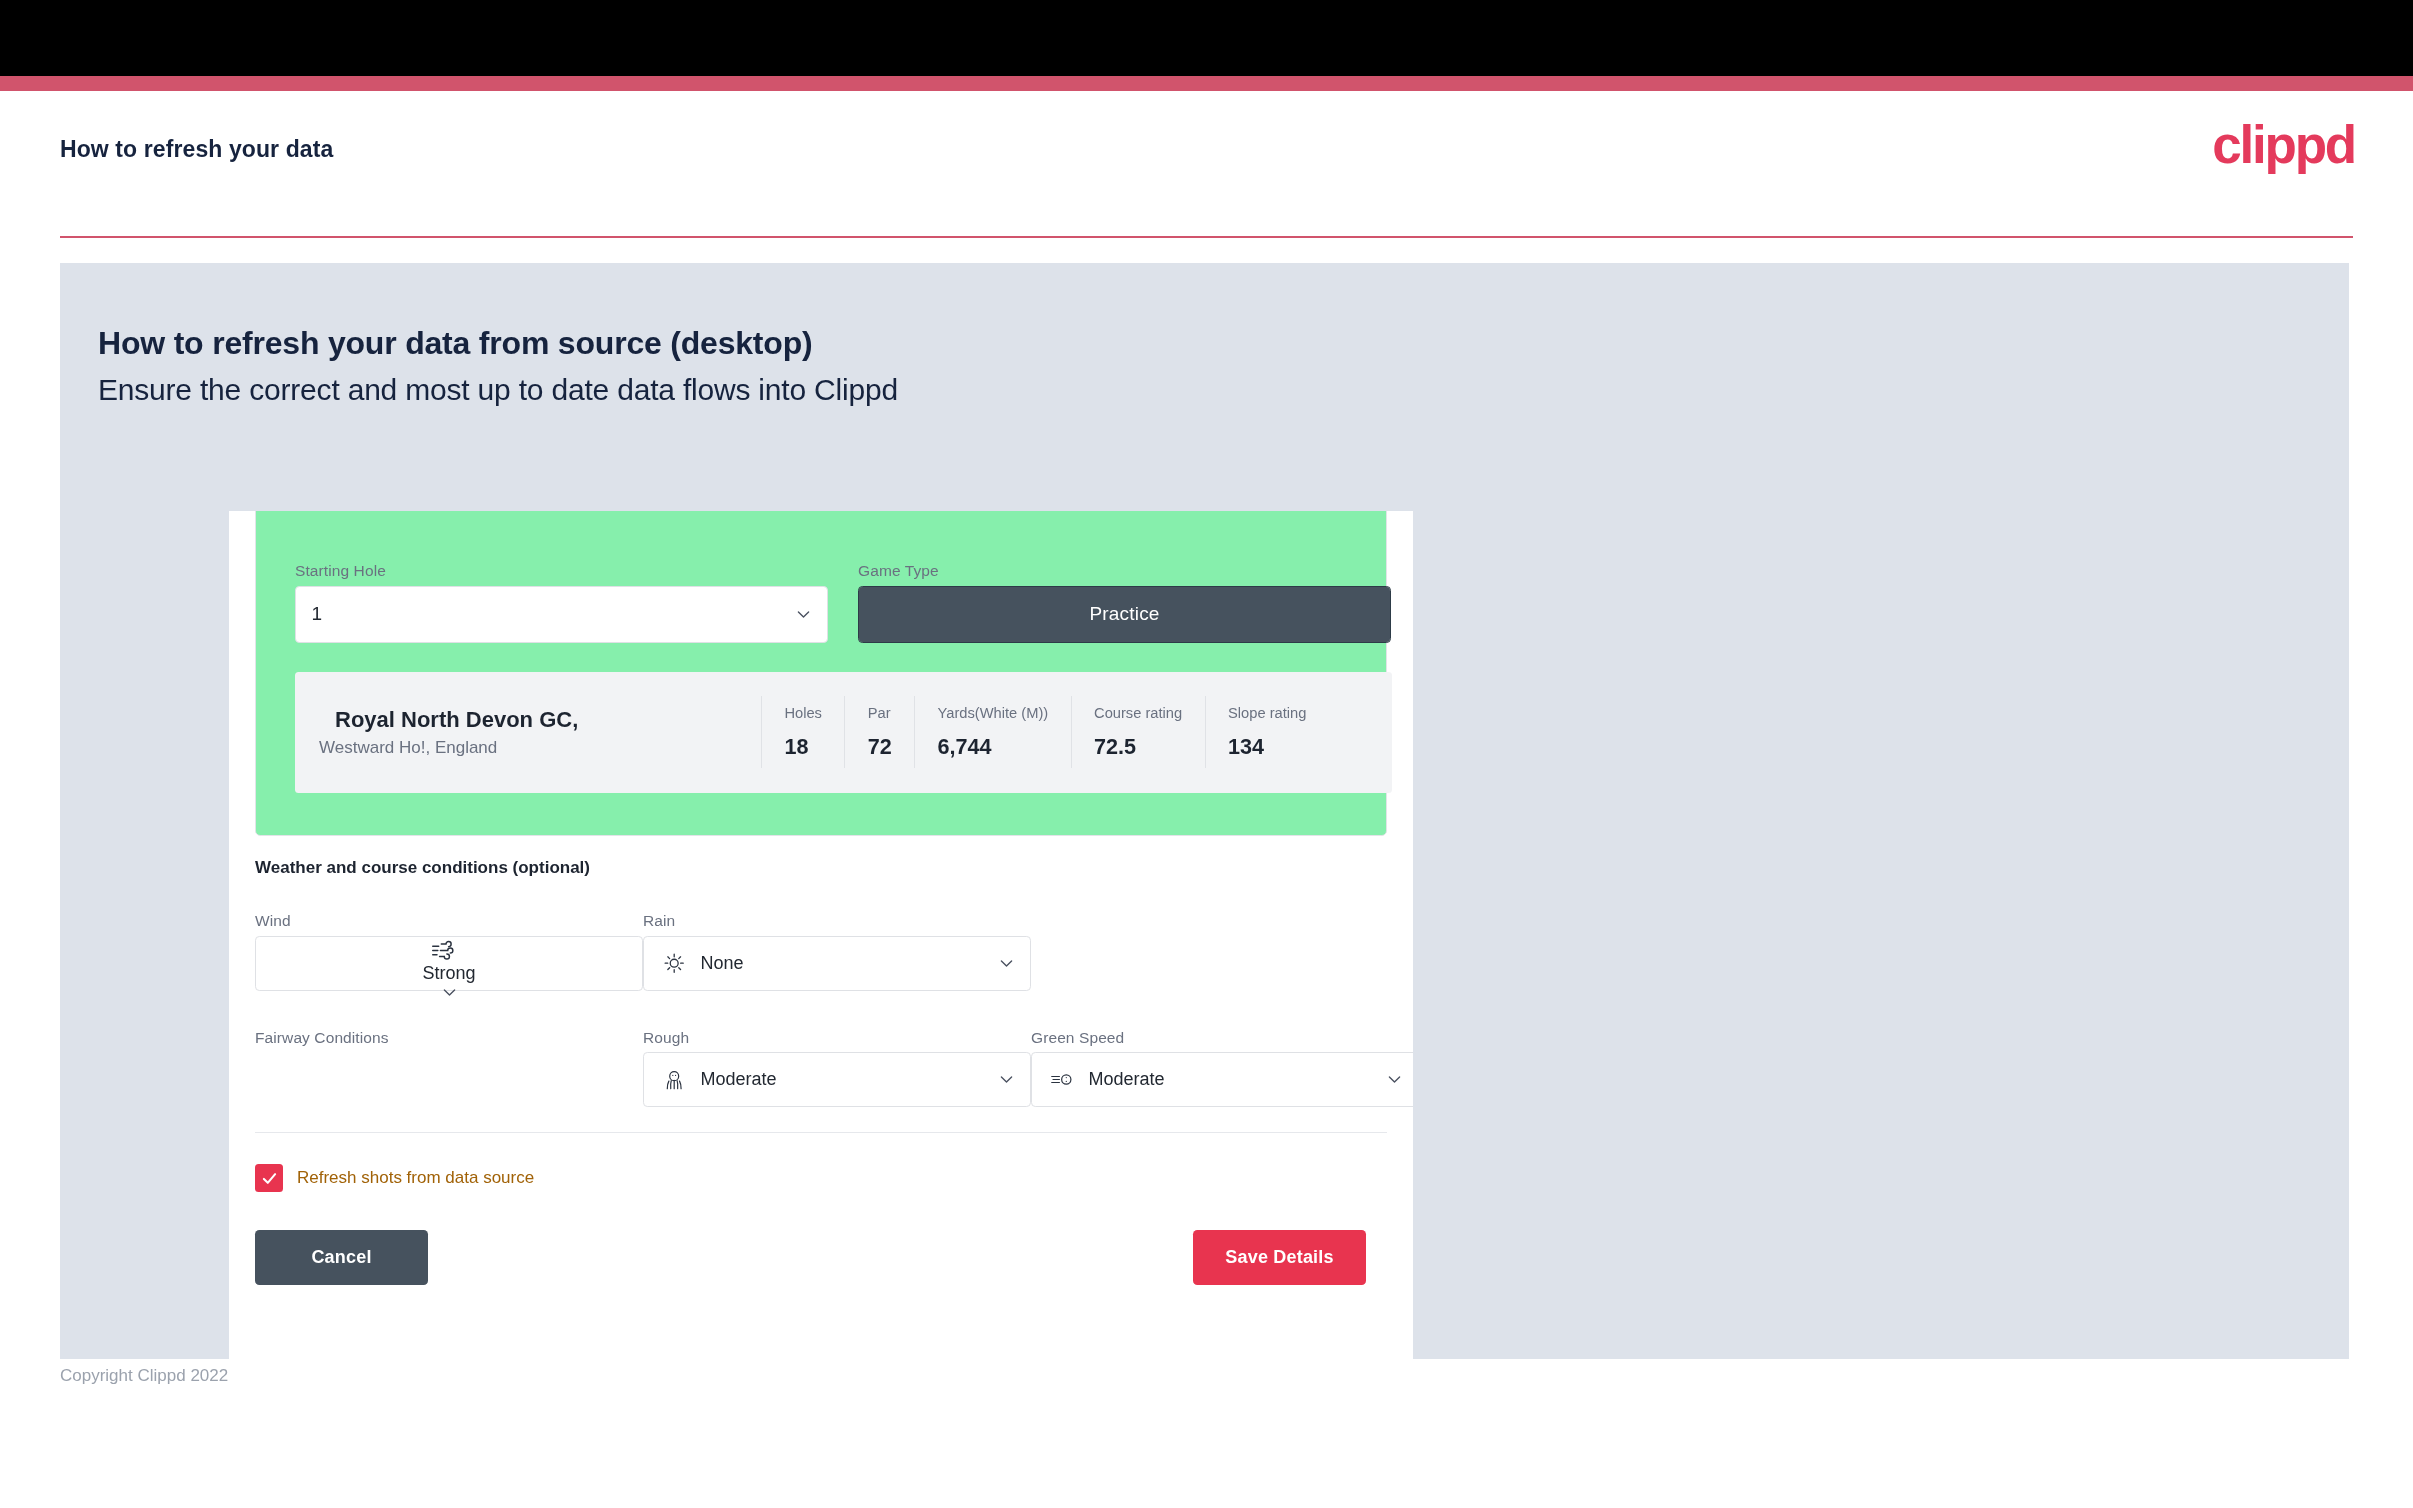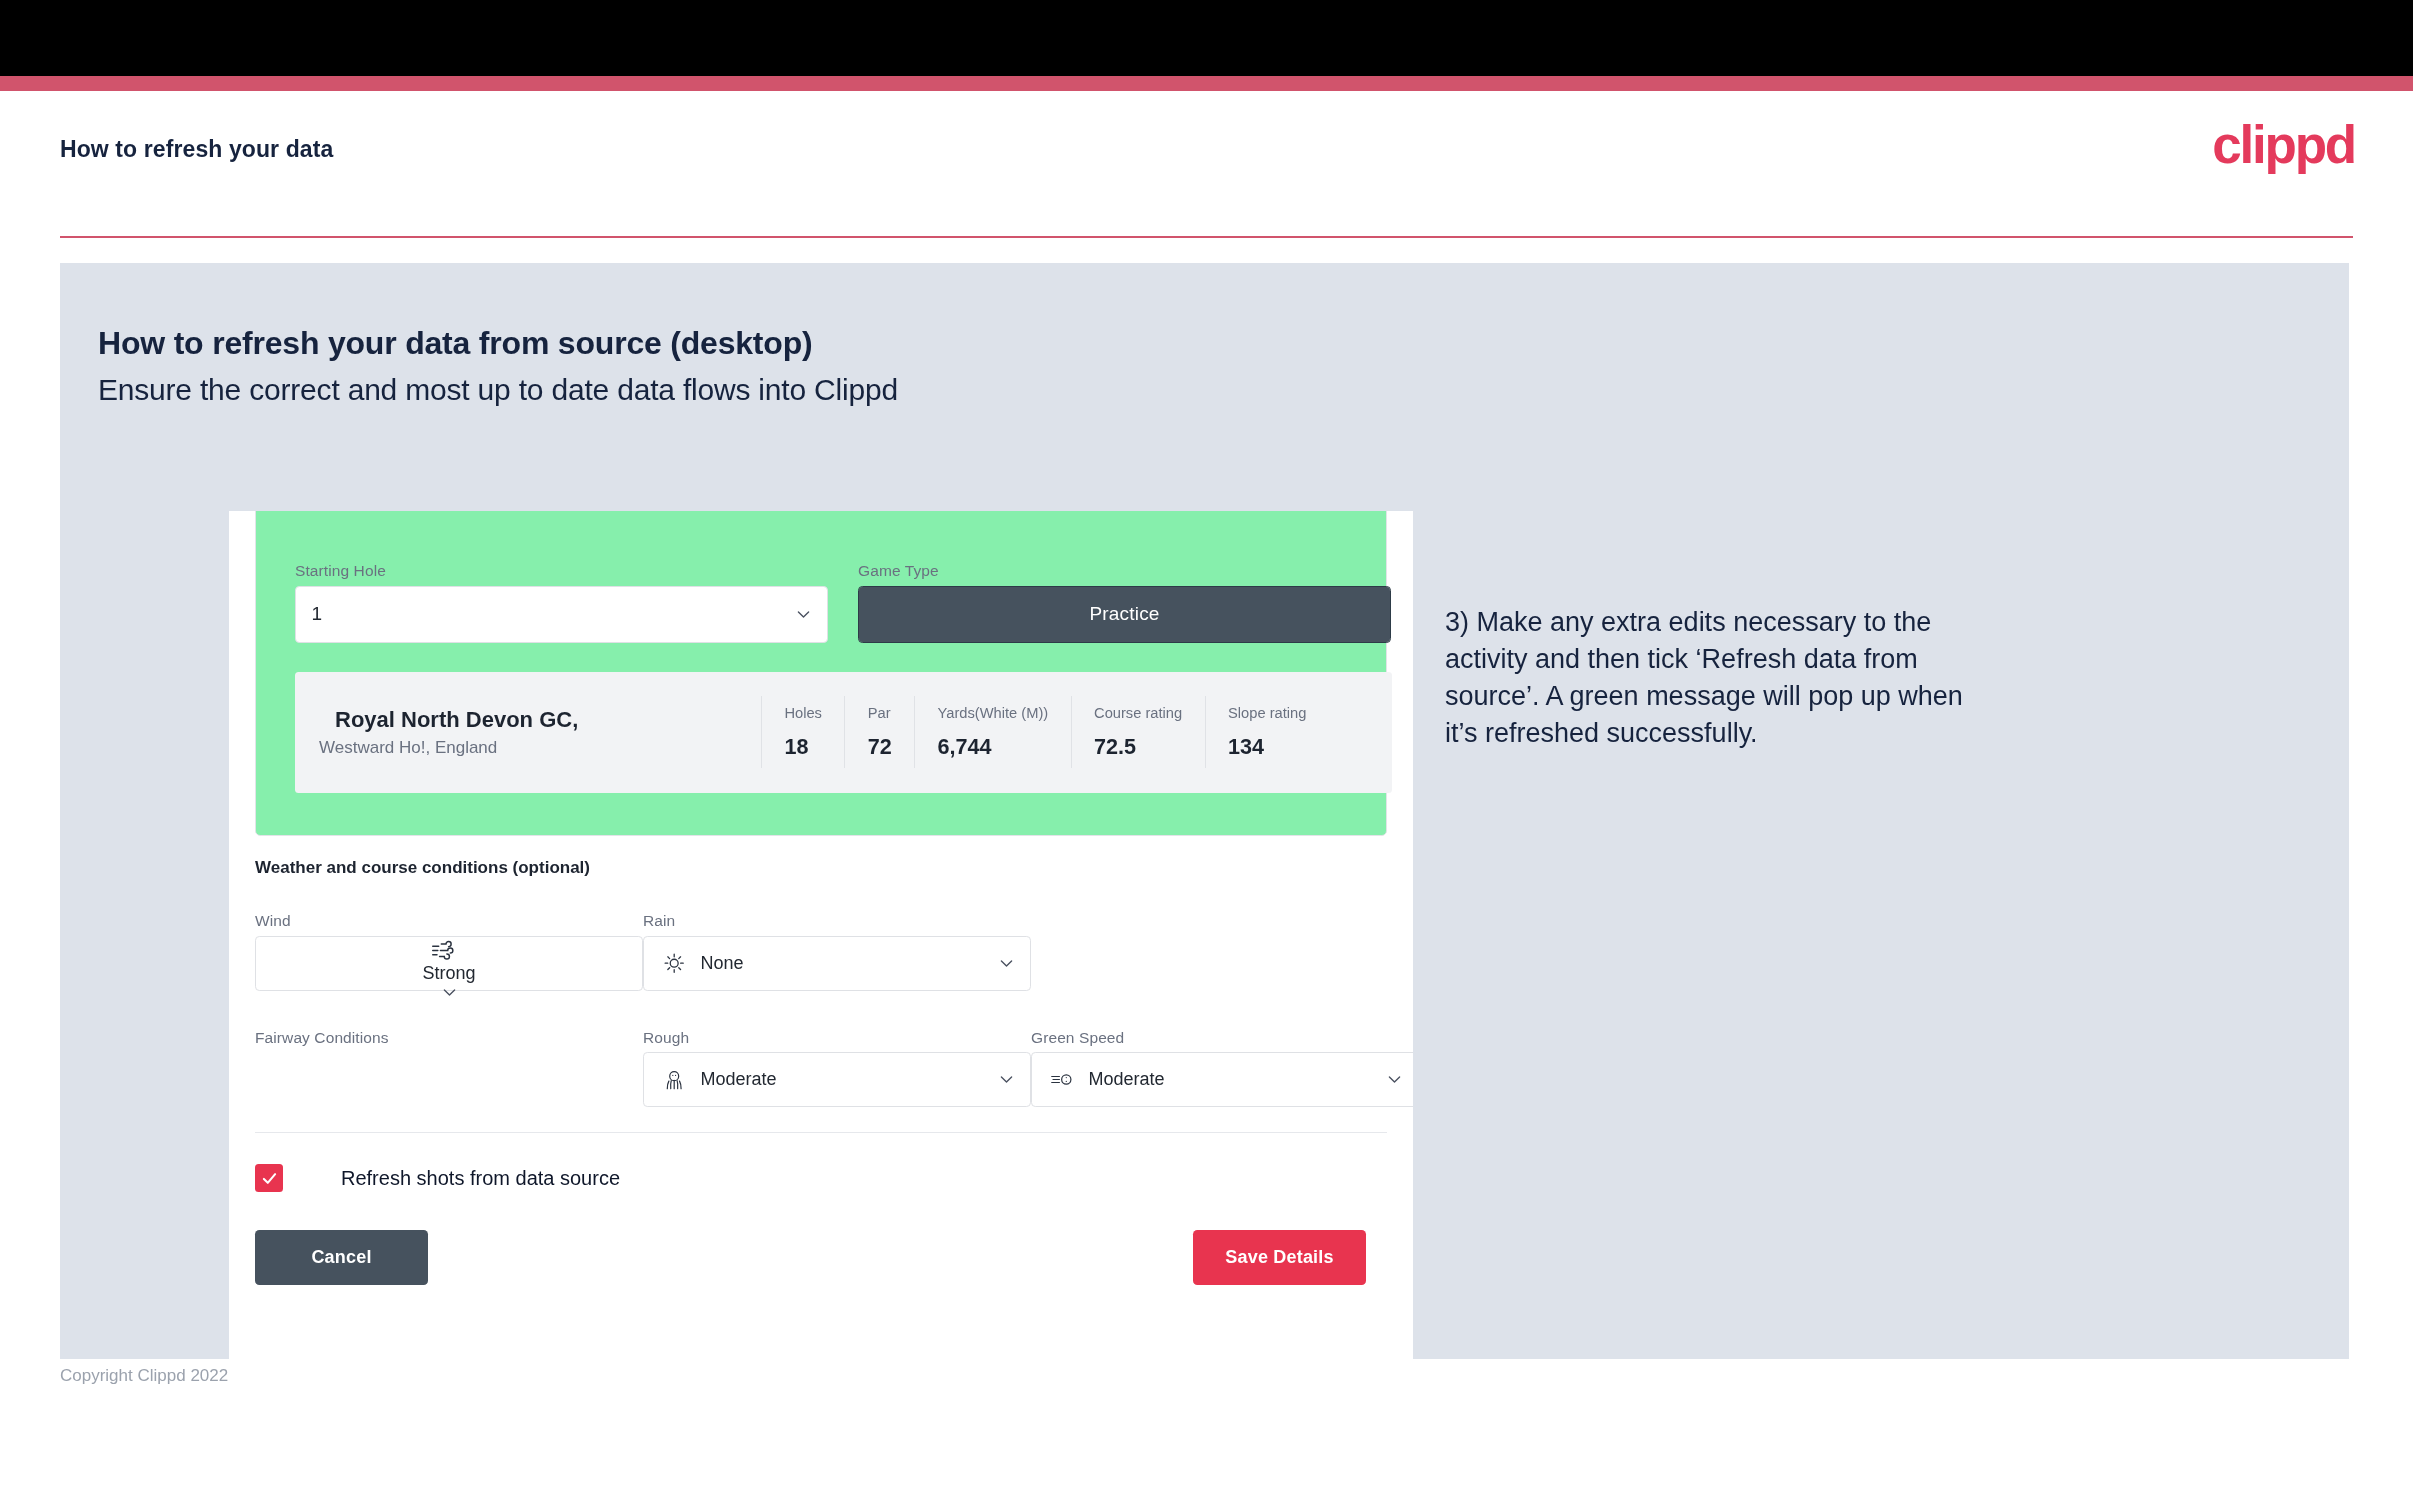--- a/index.html
+++ b/index.html
@@ -299,23 +299,22 @@
     background: #e8344f;
     border-radius: 3.5px;
     display: flex;
     align-items: center;
     justify-content: center;
     margin-right: 14px;
     flex: 0 0 auto;
   }
   .checkbox svg { display:block; }
   .check-label {
-    font-size: 20px;
-    color: #0f172a;
-    margin-left: 44px;
+    font-size: 17px;
+    color: #a16207;
   }
 
   
   .btn {
     position: absolute;
     height: 55px;
     border-radius: 4.3px;
     display: flex;
     align-items: center;
     justify-content: center;
@@ -514,18 +513,17 @@
           </svg>
       </span>
       <span class="check-label">Refresh shots from data source</span>
     </div>
 
     <div class="btn btn-cancel">Cancel</div>
     <div class="btn btn-save">Save Details</div>
 
   </div>
 
-  <div class="instruction">3) Make any extra edits necessary to the activity and then tick ‘Refresh data from source’. A green message will pop up when it’s refreshed successfully.</div>
 
 </div>
 
 <div class="footer">Copyright Clippd 2022</div>
 
 
 </body></html>

